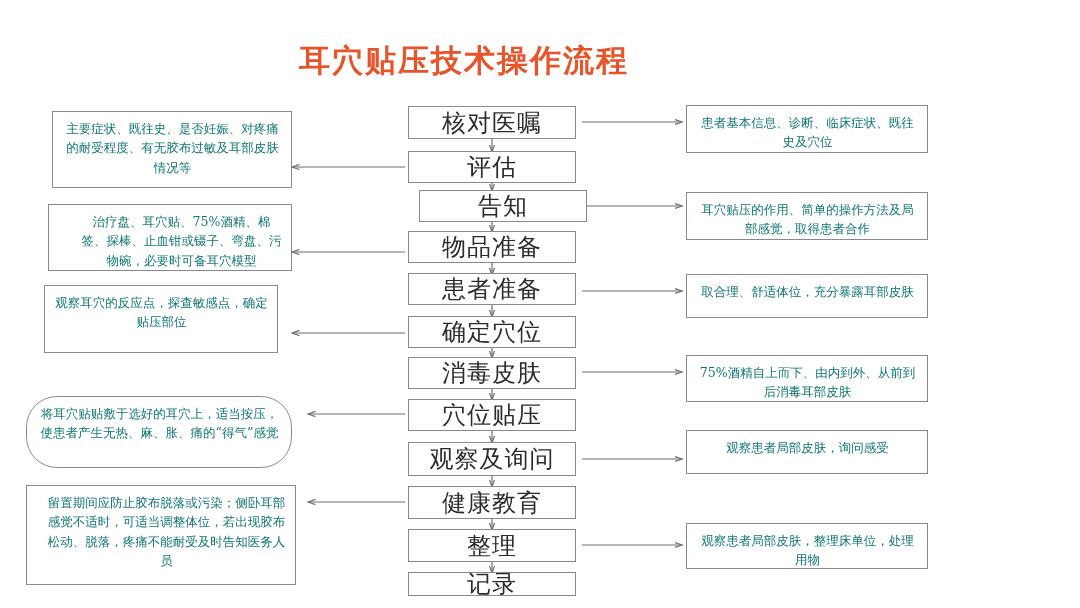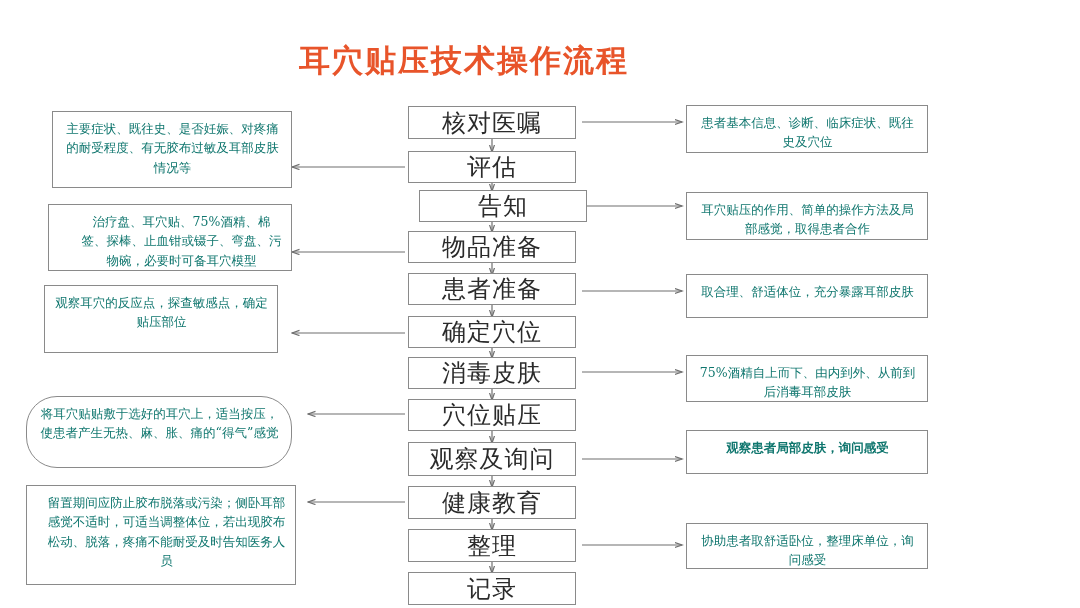--- a/index.html
+++ b/index.html
@@ -131,37 +131,37 @@
   <div class="flow-node" style="top:151px;height:32px;">评估</div>
   <div class="flow-node" style="top:190px;height:32px;margin-left:11px;">告知</div>
   <div class="flow-node" style="top:231px;height:32px;">物品准备</div>
   <div class="flow-node" style="top:256px;height:32px;margin-top:17px;">患者准备</div>
   <div class="flow-node" style="top:316px;height:32px;">确定穴位</div>
   <div class="flow-node" style="top:357px;height:32px;">消毒皮肤</div>
   <div class="flow-node" style="top:399px;height:32px;">穴位贴压</div>
   <div class="flow-node" style="top:442px;height:34px;">观察及询问</div>
   <div class="flow-node" style="top:486px;height:33px;">健康教育</div>
   <div class="flow-node" style="top:529px;height:33px;">整理</div>
-  <div class="flow-node" style="top:572px;height:33px;">记录</div>
+  <div class="flow-node" style="top:572px;height:24px;">记录</div>
 
   <div class="note-box" style="left:52px;top:111px;width:240px;height:77px;">主要症状、既往史、是否妊娠、对疼痛的耐受程度、有无胶布过敏及耳部皮肤情况等</div>
 
   <div class="note-box" style="left:48px;top:204px;width:244px;height:67px;padding-left:32px;">治疗盘、耳穴贴、75%酒精、棉签、探棒、止血钳或镊子、弯盘、污物碗，必要时可备耳穴模型</div>
 
   <div class="note-box" style="left:44px;top:285px;width:234px;height:68px;">观察耳穴的反应点，探查敏感点，确定贴压部位</div>
 
   <div class="note-box" style="left:26px;top:396px;width:266px;height:72px;border-radius:31px;">将耳穴贴贴敷于选好的耳穴上，适当按压，使患者产生无热、麻、胀、痛的“得气”感觉</div>
 
   <div class="note-box" style="left:26px;top:485px;width:270px;height:100px;padding-left:20px;">留置期间应防止胶布脱落或污染；侧卧耳部感觉不适时，可适当调整体位，若出现胶布松动、脱落，疼痛不能耐受及时告知医务人员</div>
 
   <div class="note-box" style="left:686px;top:105px;width:242px;height:48px;">患者基本信息、诊断、临床症状、既往史及穴位</div>
 
   <div class="note-box" style="left:686px;top:192px;width:242px;height:48px;">耳穴贴压的作用、简单的操作方法及局部感觉，取得患者合作</div>
 
   <div class="note-box" style="left:686px;top:274px;width:242px;height:44px;">取合理、舒适体位，充分暴露耳部皮肤</div>
 
   <div class="note-box" style="left:686px;top:355px;width:242px;height:47px;">75%酒精自上而下、由内到外、从前到后消毒耳部皮肤</div>
 
-  <div class="note-box" style="left:686px;top:430px;width:242px;height:44px;font-weight:bold;">观察患者局部皮肤，询问感受</div>
+  <div class="note-box" style="left:686px;top:430px;width:242px;height:44px;">观察患者局部皮肤，询问感受</div>
 
-  <div class="note-box" style="left:686px;top:523px;width:242px;height:46px;">协助患者取舒适卧位，整理床单位，询问感受</div>
+  <div class="note-box" style="left:686px;top:523px;width:242px;height:46px;">观察患者局部皮肤，整理床单位，处理用物</div>
 
 </div>
 
 </body></html>

